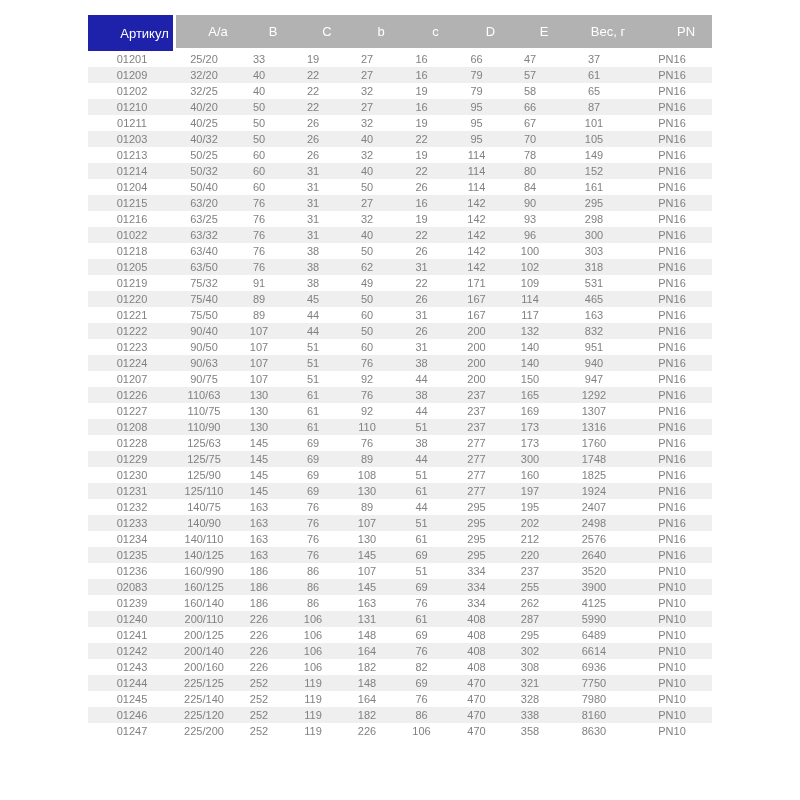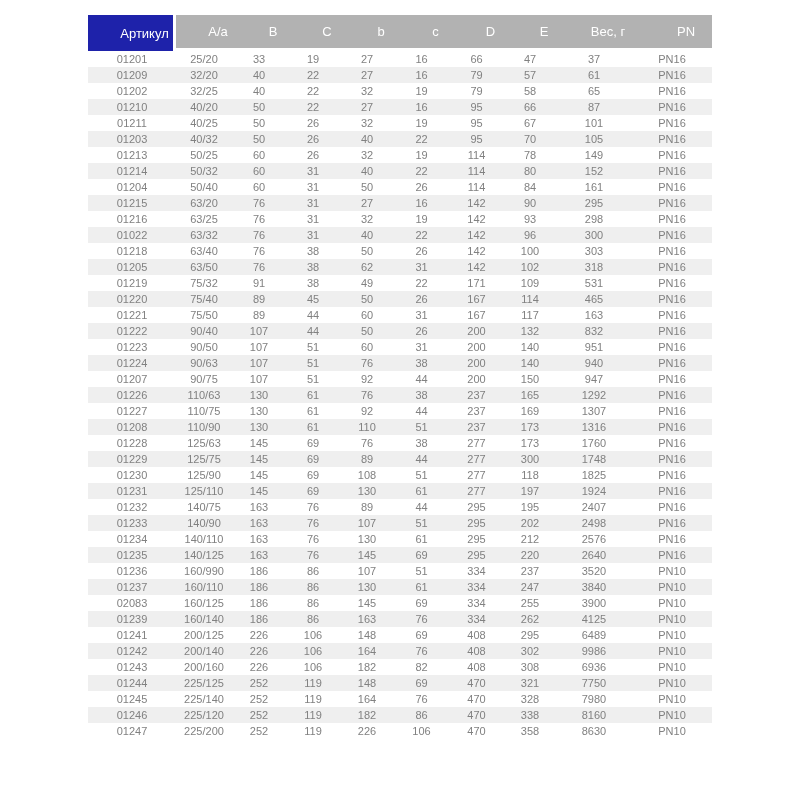--- a/index.html
+++ b/index.html
@@ -399,21 +399,21 @@
           <td>PN16</td>
         </tr>
         <tr>
           <td>01230</td>
           <td>125/90</td>
           <td>145</td>
           <td>69</td>
           <td>108</td>
           <td>51</td>
           <td>277</td>
-          <td>118</td>
+          <td>160</td>
           <td>1825</td>
           <td>PN16</td>
         </tr>
         <tr>
           <td>01231</td>
           <td>125/110</td>
           <td>145</td>
           <td>69</td>
           <td>130</td>
           <td>61</td>
@@ -476,32 +476,20 @@
           <td>186</td>
           <td>86</td>
           <td>107</td>
           <td>51</td>
           <td>334</td>
           <td>237</td>
           <td>3520</td>
           <td>PN10</td>
         </tr>
         <tr>
-          <td>01237</td>
-          <td>160/110</td>
-          <td>186</td>
-          <td>86</td>
-          <td>130</td>
-          <td>61</td>
-          <td>334</td>
-          <td>247</td>
-          <td>3840</td>
-          <td>PN10</td>
-        </tr>
-        <tr>
           <td>02083</td>
           <td>160/125</td>
           <td>186</td>
           <td>86</td>
           <td>145</td>
           <td>69</td>
           <td>334</td>
           <td>255</td>
           <td>3900</td>
           <td>PN10</td>
@@ -512,41 +500,53 @@
           <td>186</td>
           <td>86</td>
           <td>163</td>
           <td>76</td>
           <td>334</td>
           <td>262</td>
           <td>4125</td>
           <td>PN10</td>
         </tr>
         <tr>
+          <td>01240</td>
+          <td>200/110</td>
+          <td>226</td>
+          <td>106</td>
+          <td>131</td>
+          <td>61</td>
+          <td>408</td>
+          <td>287</td>
+          <td>5990</td>
+          <td>PN10</td>
+        </tr>
+        <tr>
           <td>01241</td>
           <td>200/125</td>
           <td>226</td>
           <td>106</td>
           <td>148</td>
           <td>69</td>
           <td>408</td>
           <td>295</td>
           <td>6489</td>
           <td>PN10</td>
         </tr>
         <tr>
           <td>01242</td>
           <td>200/140</td>
           <td>226</td>
           <td>106</td>
           <td>164</td>
           <td>76</td>
           <td>408</td>
           <td>302</td>
-          <td>9986</td>
+          <td>6614</td>
           <td>PN10</td>
         </tr>
         <tr>
           <td>01243</td>
           <td>200/160</td>
           <td>226</td>
           <td>106</td>
           <td>182</td>
           <td>82</td>
           <td>408</td>

